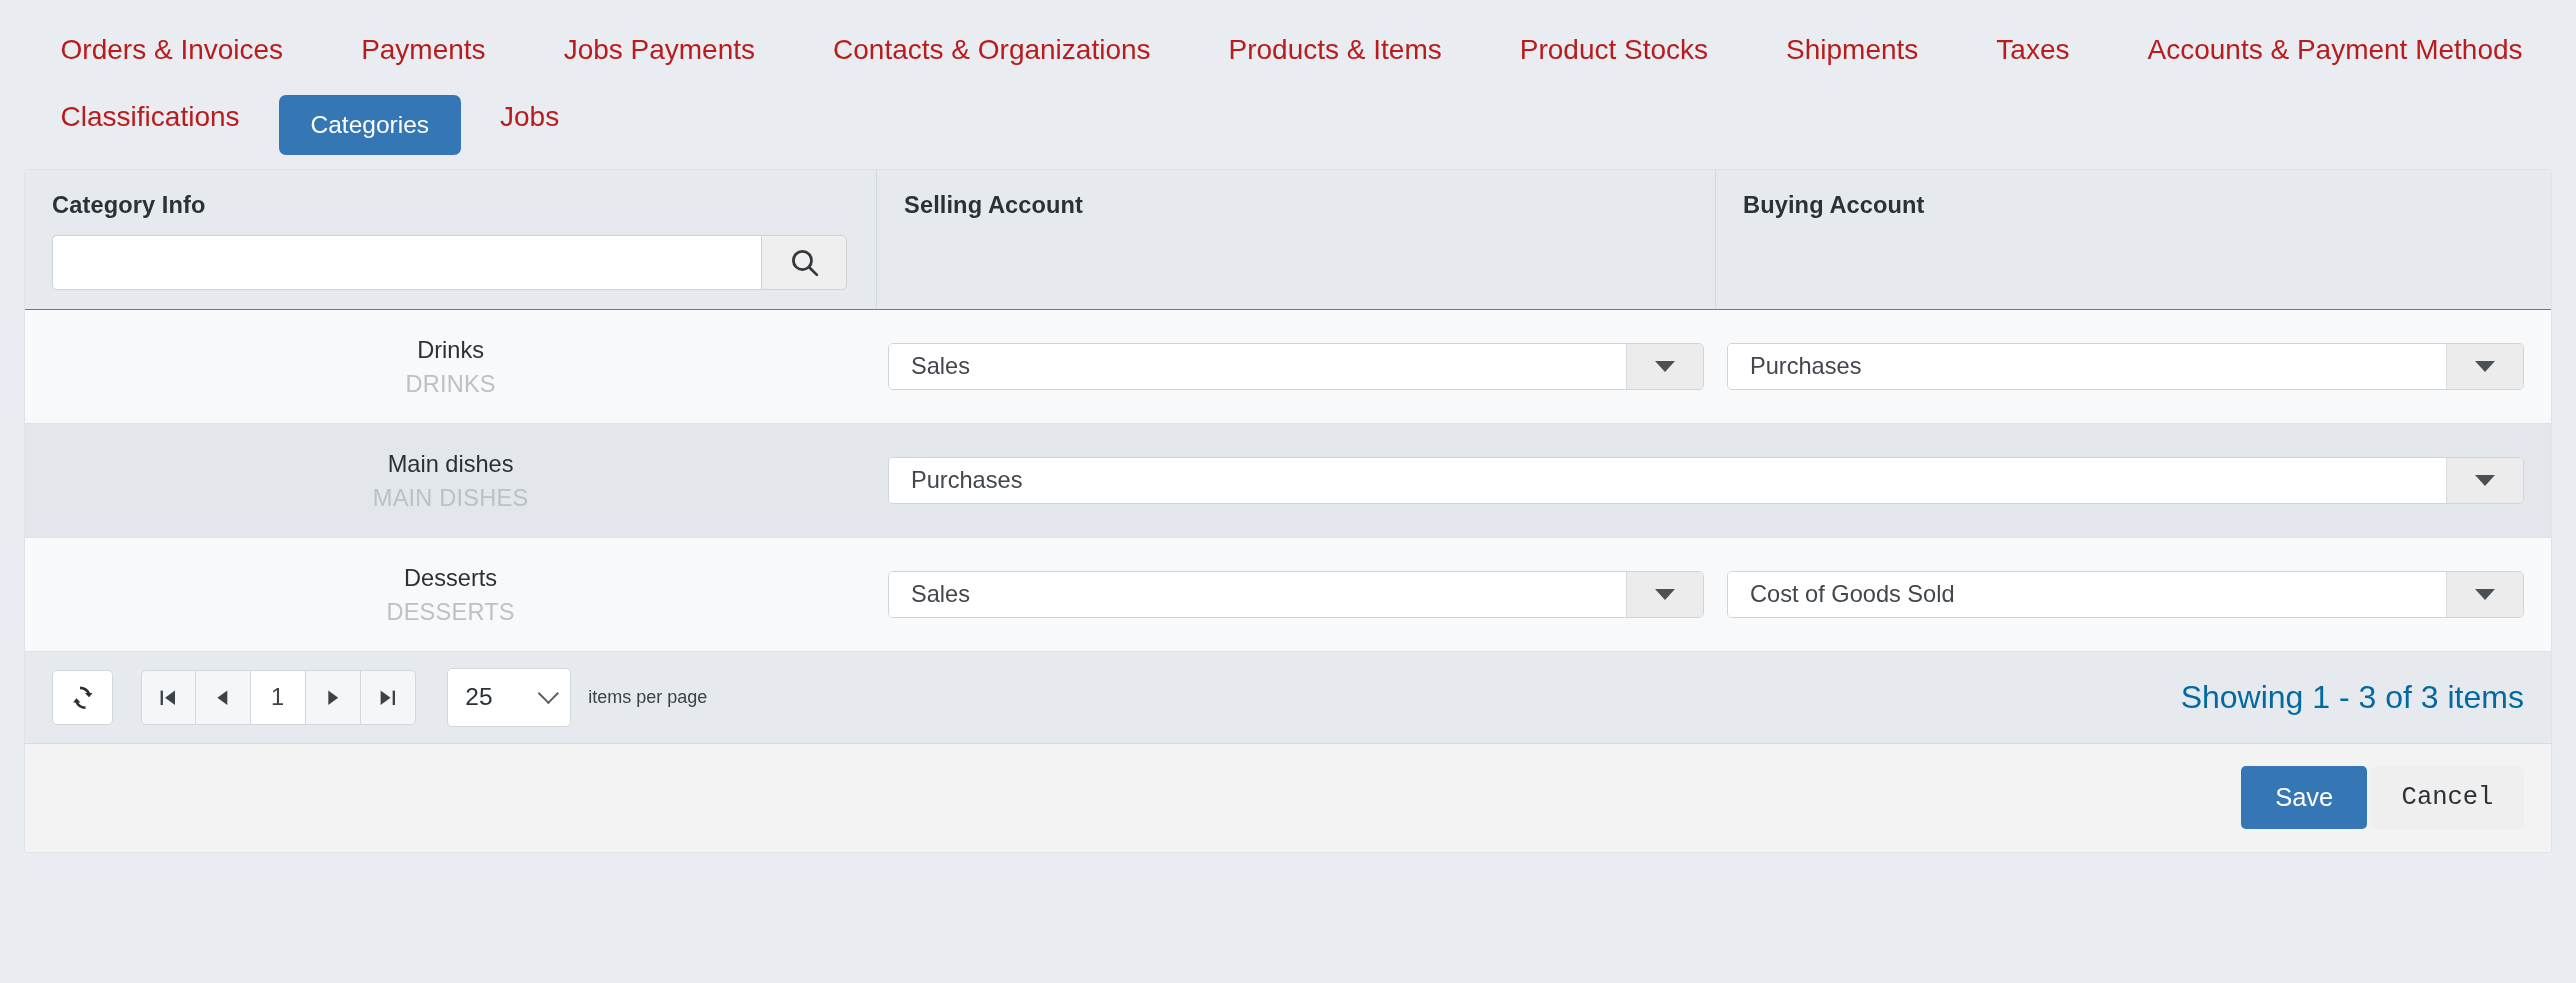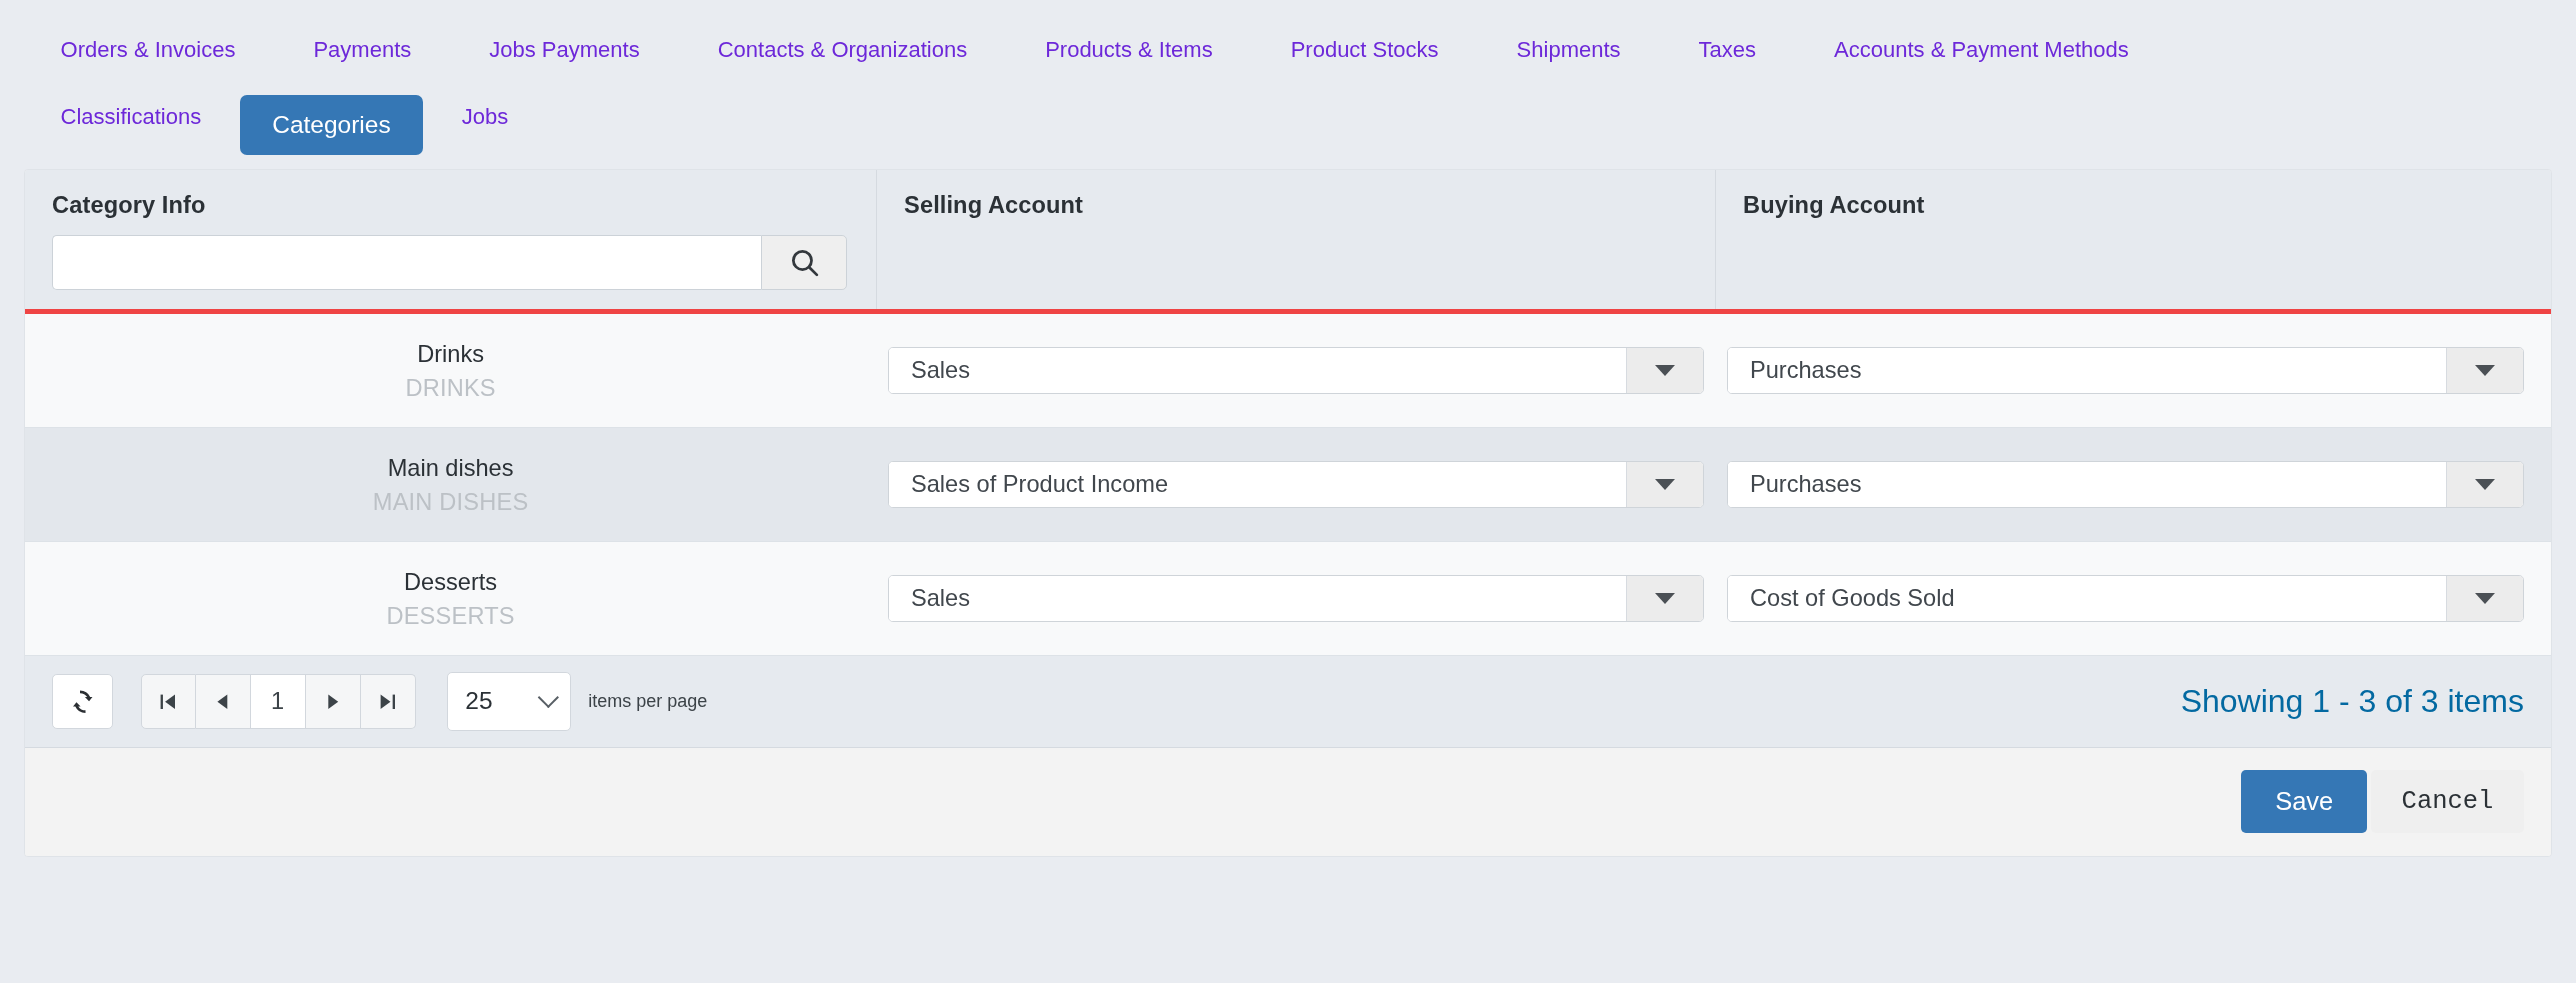--- a/index.html
+++ b/index.html
@@ -13,22 +13,22 @@
 
   
   .nav { padding: 21.6px 0 0 0; }
   .nav-row {
     display: flex; align-items: center;
     padding-left: 41px;
     height: 57px;
   }
   .nav-row.second { height: 73px; padding-top: 3.9px; }
   .nav-link {
-    color: #6d28d9;
-    font-size: 22px;
+    color: #b91c1c;
+    font-size: 28px;
     padding: 0 39px;
     cursor: pointer;
     white-space: nowrap;
     line-height: 1;
   }
   .nav-link.first { padding-left: 19.6px; }
   .nav-link.active {
     background: #3577b5;
     color: #ffffff;
     border-radius: 6.9px;
@@ -43,21 +43,21 @@
     background: #f3f3f3;
     border: 1px solid #dfe3e8;
     border-radius: 3.9px;
     overflow: hidden;
   }
 
   
   .grid-head {
     display: flex;
     background: #e6eaef;
-    border-bottom: 5px solid #ef4444;
+    border-bottom: 1px solid #ef4444;
     min-height: 137px;
   }
   .col-cat   { width: 852px; flex: 0 0 852px; border-right: 1px solid #d5dae0; }
   .col-sell  { width: 839px; flex: 0 0 839px; border-right: 1px solid #d5dae0; }
   .col-buy   { flex: 1 1 auto; }
 
   .head-cell { padding: 21.6px 27.5px 19.6px 27.5px; }
   .head-title {
     font-size: 23.6px;
     font-weight: bold;
@@ -315,28 +315,20 @@
         </div>
       </div>
     </div>
   </div>
 
   <div class="grid-row even">
     <div class="cell-cat">
       <div class="cat-name">Main dishes</div>
       <div class="cat-code">MAIN DISHES</div>
     </div>
-    <div class="cell-sel">
-      <div class="dd">
-        <div class="dd-value">Sales of Product Income</div>
-        <div class="dd-btn">
-          <span class="caret-down"></span>
-        </div>
-      </div>
-    </div>
     <div class="cell-buy">
       <div class="dd">
         <div class="dd-value">Purchases</div>
         <div class="dd-btn">
           <span class="caret-down"></span>
         </div>
       </div>
     </div>
   </div>
 

